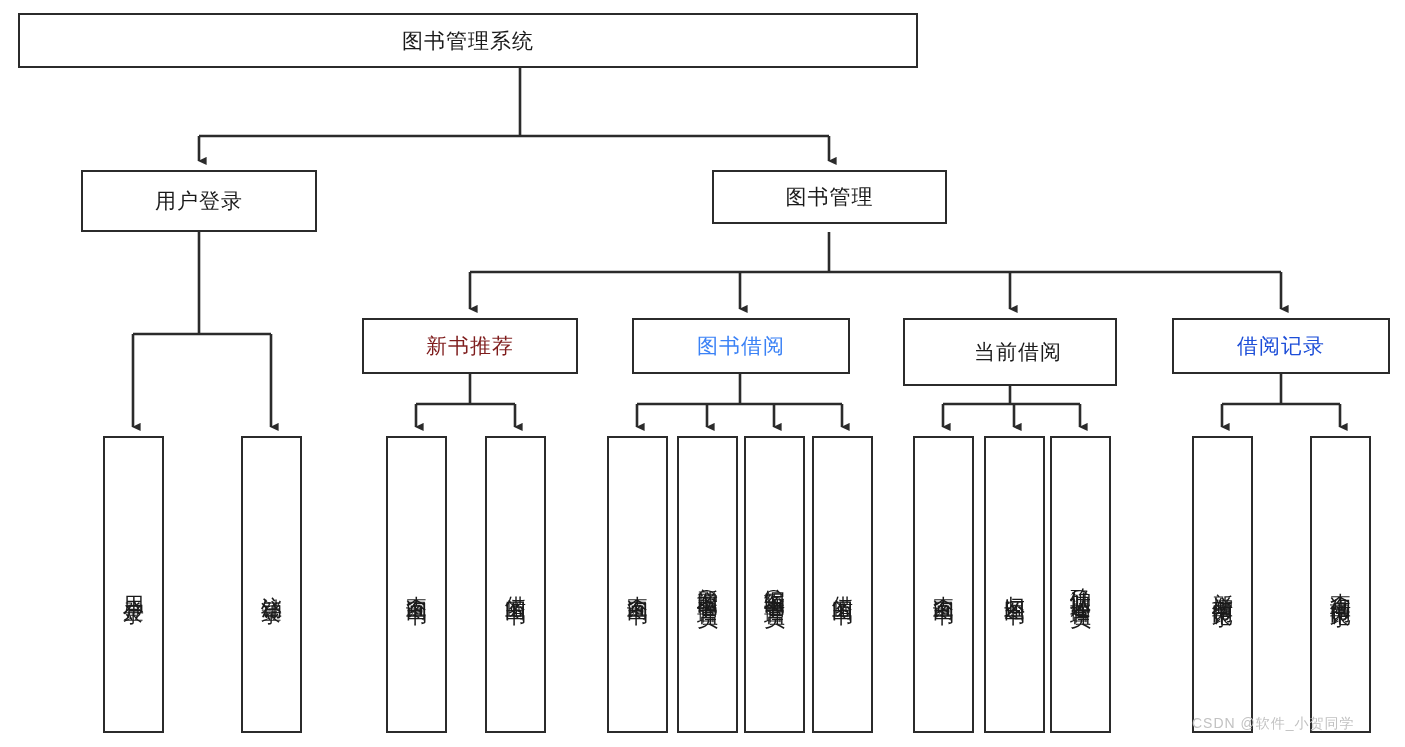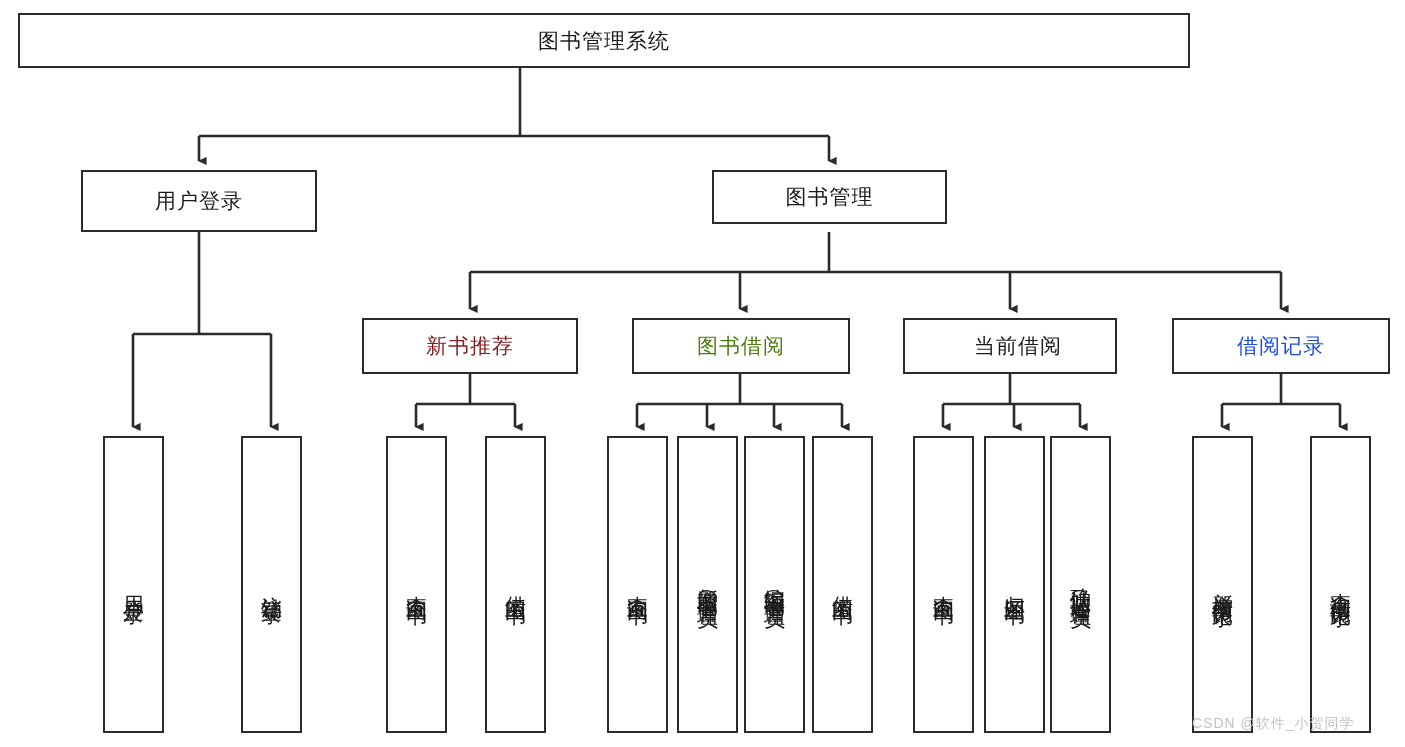--- a/index.html
+++ b/index.html
@@ -102,36 +102,36 @@
         <path d="M1014,404 L1014,427" stroke="#2b2b2b" fill="none" stroke-width="2.6" marker-end="url(#arrowhead)"></path>
         <path d="M1080,404 L1080,427" stroke="#2b2b2b" fill="none" stroke-width="2.6" marker-end="url(#arrowhead)"></path>
         <path d="M1281,374 L1281,404" stroke="#2b2b2b" fill="none" stroke-width="2.6"></path>
         <path d="M1222,404 L1340,404" stroke="#2b2b2b" fill="none" stroke-width="2.6"></path>
         <path d="M1222,404 L1222,427" stroke="#2b2b2b" fill="none" stroke-width="2.6" marker-end="url(#arrowhead)"></path>
         <path d="M1340,404 L1340,427" stroke="#2b2b2b" fill="none" stroke-width="2.6" marker-end="url(#arrowhead)"></path>
       </g>
   </svg>
 
   <div id="nodes">
-      <div class="node horiz" style="left: 18px; top: 13px; width: 1172px; height: 55px; border-color: rgb(43, 43, 43); background: rgb(255, 255, 255); color: rgb(26, 26, 26);">
+      <div class="node horiz" style="left: 18px; top: 13px; width: 900px; height: 55px; border-color: rgb(43, 43, 43); background: rgb(255, 255, 255); color: rgb(26, 26, 26);">
         <span>图书管理系统</span>
       </div>
       <div class="node horiz" style="left: 81px; top: 170px; width: 236px; height: 62px; border-color: rgb(43, 43, 43); background: rgb(255, 255, 255); color: rgb(26, 26, 26);">
         <span>用户登录</span>
       </div>
       <div class="node horiz" style="left: 712px; top: 170px; width: 235px; height: 54px; border-color: rgb(43, 43, 43); background: rgb(255, 255, 255); color: rgb(26, 26, 26);">
         <span>图书管理</span>
       </div>
       <div class="node horiz" style="left: 362px; top: 318px; width: 216px; height: 56px; border-color: rgb(43, 43, 43); background: rgb(255, 255, 255); color: #7f1d1d;">
         <span>新书推荐</span>
       </div>
-      <div class="node horiz" style="left: 632px; top: 318px; width: 218px; height: 56px; border-color: rgb(43, 43, 43); background: rgb(255, 255, 255); color: #4d7c0f;">
+      <div class="node horiz" style="left: 632px; top: 318px; width: 218px; height: 56px; border-color: rgb(43, 43, 43); background: rgb(255, 255, 255); color: #3b82f6;">
         <span>图书借阅</span>
       </div>
-      <div class="node horiz" style="left: 903px; top: 318px; width: 214px; height: 56px; border-color: rgb(43, 43, 43); background: rgb(255, 255, 255); color: rgb(26, 26, 26); padding-left: 16px;">
+      <div class="node horiz" style="left: 903px; top: 318px; width: 214px; height: 68px; border-color: rgb(43, 43, 43); background: rgb(255, 255, 255); color: rgb(26, 26, 26); padding-left: 16px;">
         <span>当前借阅</span>
       </div>
       <div class="node horiz" style="left: 1172px; top: 318px; width: 218px; height: 56px; border-color: rgb(43, 43, 43); background: rgb(255, 255, 255); color: #1d4ed8;">
         <span>借阅记录</span>
       </div>
       <div class="node vert" style="left: 103px; top: 436px; width: 61px; height: 297px; border-color: rgb(43, 43, 43); background: rgb(255, 255, 255); color: rgb(26, 26, 26);">
         <span class="vtext">用户登录</span>
       </div>
       <div class="node vert" style="left: 241px; top: 436px; width: 61px; height: 297px; border-color: rgb(43, 43, 43); background: rgb(255, 255, 255); color: rgb(26, 26, 26);">
         <span class="vtext">注销登录</span>

